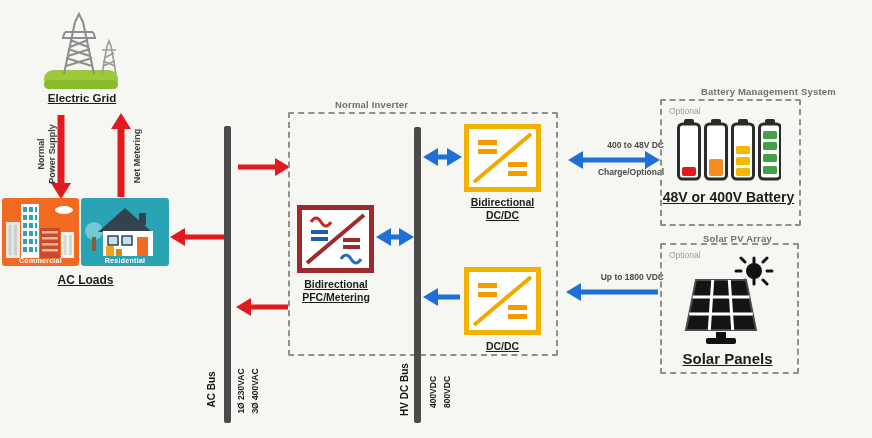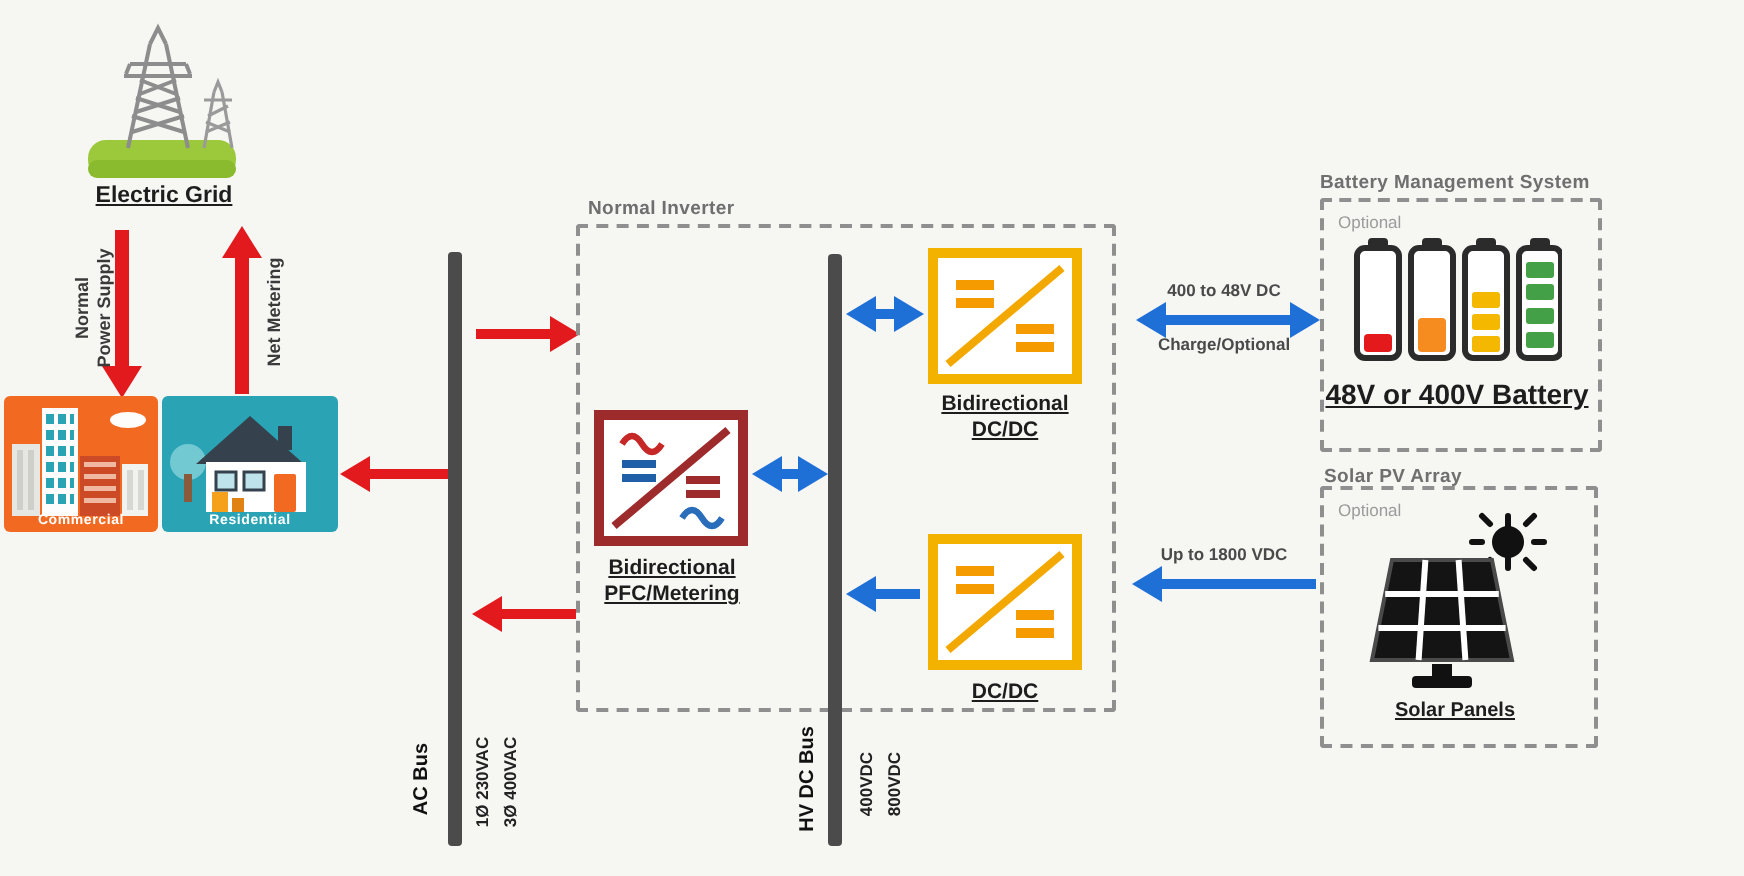--- a/index.html
+++ b/index.html
@@ -1,20 +1,20 @@
 <!DOCTYPE html>
 <html><head>
 <meta charset="utf-8">
 <style>
   html,body{margin:0;padding:0;background:#fff;font-family:"Liberation Sans",sans-serif;}
   #stage{position:relative;width:872px;height:438px;background:#f6f6f3;overflow:hidden;
          -webkit-font-smoothing:antialiased;color:#1d1d1d;}
   .abs{position:absolute;}
   .lbl{position:absolute;text-align:center;color:#1d1d1d;font-weight:bold;text-decoration:underline;}
-  .gray-title{position:absolute;color:#6f6f6f;font-size:9.5px;font-weight:bold;letter-spacing:.2px;}
+  .gray-title{position:absolute;color:#6f6f6f;font-size:9.5px;font-weight:bold;letter-spacing:.2px;margin-left:41px;}
   .optional{position:absolute;color:#9b9b9b;font-size:8.5px;}
   .dashed{position:absolute;border:2px dashed #8f8f8f;border-radius:2px;}
   .bus{position:absolute;width:7px;background:#4b4b4b;border-radius:2px;}
   .rot{position:absolute;transform:rotate(-90deg);text-align:center;white-space:nowrap;}
   
   .conv{position:absolute;width:77px;height:68px;box-sizing:border-box;background:#fff;}
   .conv.redbox{border:5px solid #9d2b2b;}
   .conv.yellowbox{border:5px solid #f3b200;}
   
   .ar{position:absolute;height:20px;}
@@ -29,21 +29,21 @@
   .arv{position:absolute;width:22px;}
   .arv .sh{position:absolute;left:50%;transform:translateX(-50%);width:7px;background:var(--c);top:2px;bottom:2px;}
   .arv.hu .sh{top:15px;}
   .arv.hd .sh{bottom:15px;}
   .arv.hu::before{content:"";position:absolute;top:0;left:50%;transform:translateX(-50%);
     width:0;height:0;border:10px solid transparent;border-top:0;border-bottom:16px solid var(--c);}
   .arv.hd::after{content:"";position:absolute;bottom:0;left:50%;transform:translateX(-50%);
     width:0;height:0;border:10px solid transparent;border-bottom:0;border-top:16px solid var(--c);}
   .red{--c:#e2191d;}
   .blue{--c:#1e6fd6;}
-  .linklbl{position:absolute;text-align:center;font-size:8.5px;color:#4a4a4a;font-weight:bold;white-space:nowrap;}
+  .linklbl{position:absolute;text-align:right;font-size:8.5px;color:#4a4a4a;font-weight:bold;white-space:nowrap;}
   .panel-lbl{position:absolute;left:0;right:0;bottom:2px;text-align:center;color:#fff;
              font-size:7px;font-weight:bold;letter-spacing:.3px;}
   .loadpanel{position:absolute;border-radius:3px;overflow:hidden;}
 </style>
 </head>
 <body>
 
 <div id="stage">
 
   <svg class="abs" style="left:36px;top:8px" width="92" height="86" viewBox="0 0 92 86">
@@ -129,20 +129,21 @@
       <rect x="22" y="33" width="50" height="25" fill="#ffffff"></rect>
       <rect x="27" y="38" width="10" height="9" fill="#bfe3ea" stroke="#35424d" stroke-width="1.5"></rect>
       <rect x="41" y="38" width="10" height="9" fill="#bfe3ea" stroke="#35424d" stroke-width="1.5"></rect>
       <rect x="56" y="39" width="11" height="19" rx="1" fill="#f26a21"></rect>
       <rect x="25" y="48" width="8" height="10" fill="#f6a11c"></rect>
       <rect x="35" y="51" width="6" height="7" fill="#e08214"></rect>
     </svg>
     <div class="panel-lbl">Residential</div>
   </div>
 
+  <div class="lbl" style="left:2px;top:273px;width:167px;font-size:12px">AC Loads</div>
 
   <div class="ar hl red" style="left:170px;top:227px;width:62px">
       <span class="sh"></span>
     </div>
   <div class="bus" style="left:224px;top:126px;height:297px"></div>
   <div class="ar hr red" style="left:236px;top:157px;width:54px">
       <span class="sh"></span>
     </div>
   <div class="ar hl red" style="left:236px;top:297px;width:54px">
       <span class="sh"></span>
@@ -278,15 +279,15 @@
     <polygon points="16,24 66,24 76,74 6,74" fill="#141414" stroke="#4a4a4a" stroke-width="2"></polygon>
     <g stroke="#fff" stroke-width="3">
       <line x1="12.6" y1="41" x2="69.4" y2="41"></line>
       <line x1="9.2" y1="58" x2="72.8" y2="58"></line>
       <line x1="32.7" y1="24" x2="29.3" y2="74"></line>
       <line x1="49.3" y1="24" x2="52.7" y2="74"></line>
     </g>
     <rect x="36" y="76" width="10" height="6" fill="#111"></rect>
     <rect x="26" y="82" width="30" height="6" rx="2" fill="#111"></rect>
   </svg>
-  <div class="lbl" style="left:660px;top:350px;width:135px;font-size:10px">Solar Panels</div>
+  <div class="lbl" style="left:660px;top:350px;width:135px;font-size:15px">Solar Panels</div>
 
 </div>
 
 </body></html>

